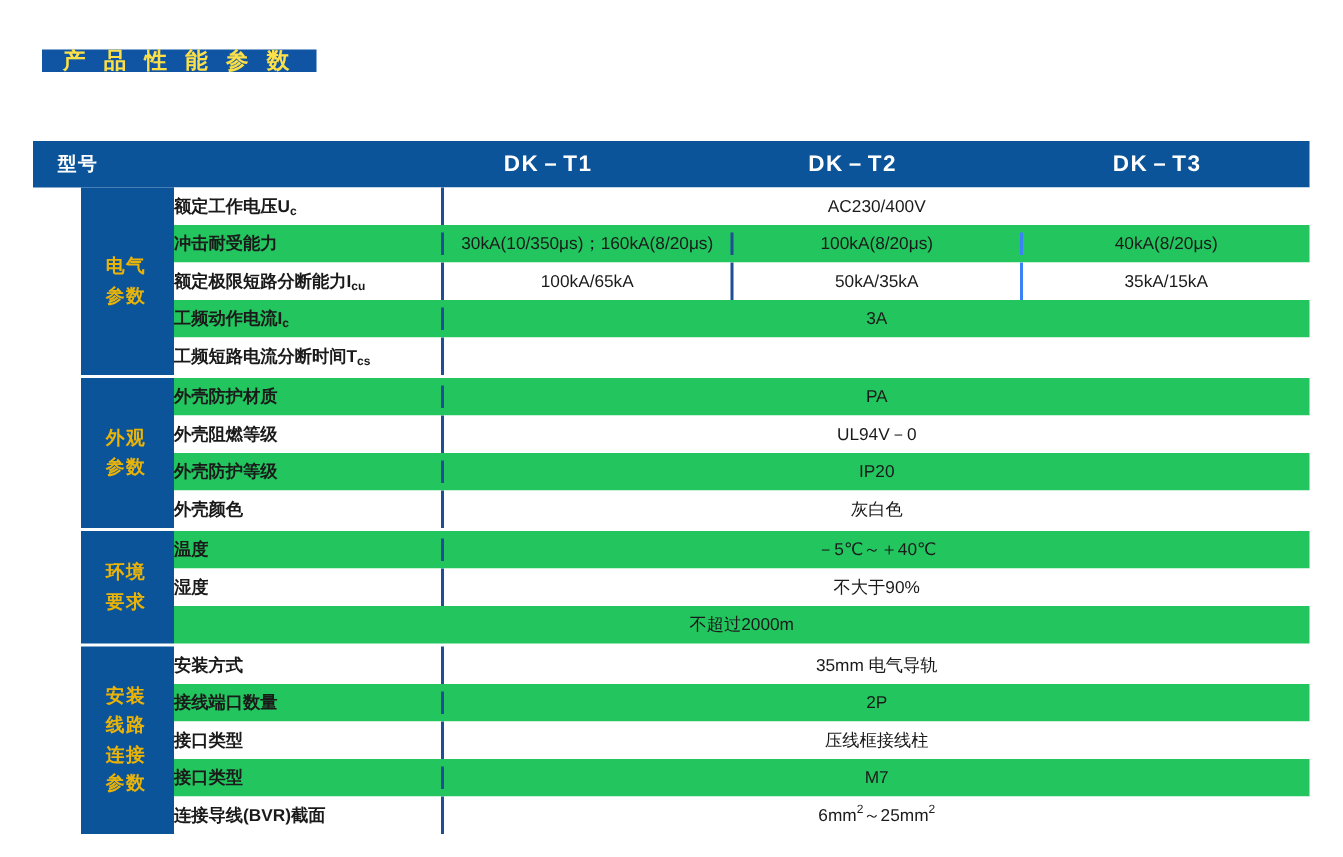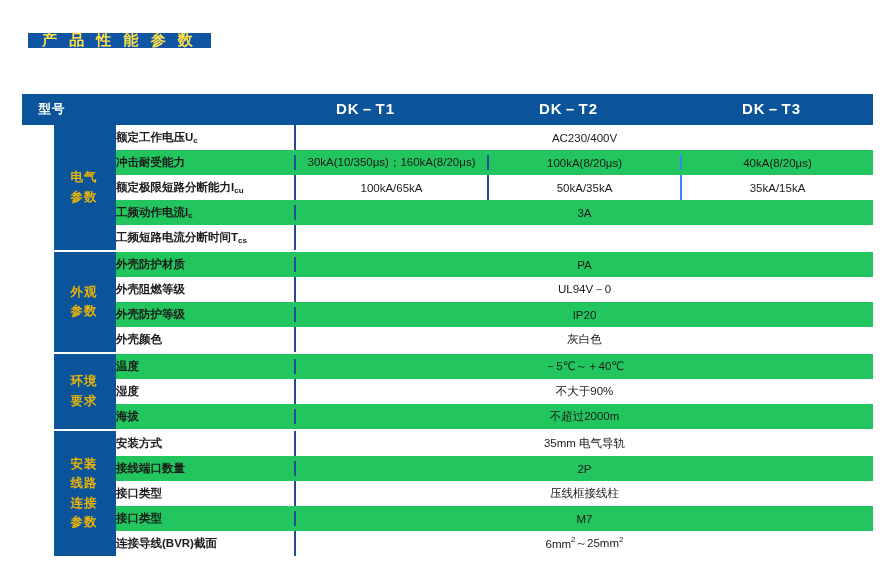--- a/index.html
+++ b/index.html
@@ -249,21 +249,20 @@
               <div class="cell span3">－5℃～＋40℃</div>
             </div>
           </div>
           <div class="row odd">
             <div class="row-label">湿度</div>
             <div class="row-values">
               <div class="cell span3">不大于90%</div>
             </div>
           </div>
           <div class="row even">
-            <div class="row-label">海拔</div>
             <div class="row-values">
               <div class="cell span3">不超过2000m</div>
             </div>
           </div>
         </div>
       </div>
       <div class="group">
         <div class="group-label">
           <div>
             <div>安装</div>

